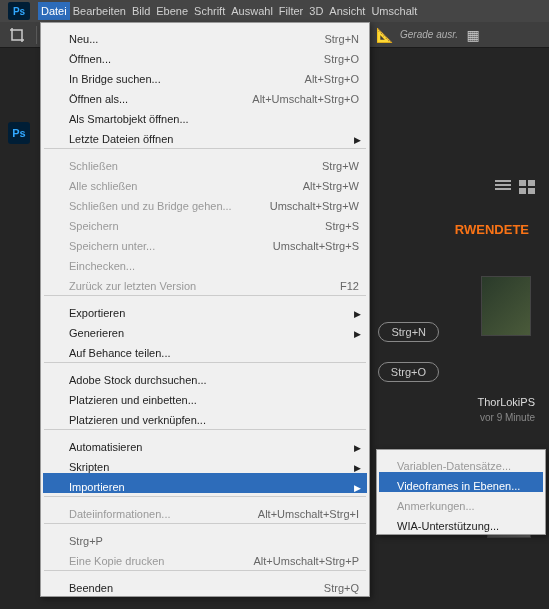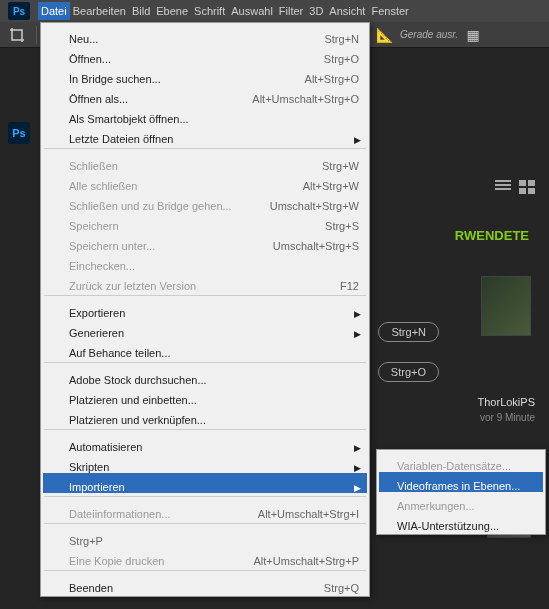--- a/index.html
+++ b/index.html
@@ -26,21 +26,21 @@
 
 .submenu { position: absolute; top: 449px; left: 376px; width: 170px; background: #f0f0f0; border: 1px solid #999; box-shadow: 2px 2px 6px rgba(0,0,0,0.4); z-index: 11; padding: 2px; }
 .submenu .dropdown-row { padding-left: 18px; }
 
 .bg-content { position: absolute; top: 48px; left: 0; right: 0; bottom: 0; background: #252525; padding: 20px; }
 .bg-icons { position: absolute; top: 132px; right: 14px; display: flex; gap: 8px; }
 .bg-icon { width: 16px; height: 14px; display: flex; flex-direction: column; gap: 2px; }
 .bg-icon div { height: 2px; background: #aaa; }
 .bg-grid { display: grid; grid-template-columns: 1fr 1fr; gap: 2px; width: 16px; height: 14px; }
 .bg-grid div { background: #aaa; }
-.bg-heading { position: absolute; top: 180px; right: 20px; color: #84cc16; font-size: 13px; font-weight: 600; text-align: right; }
+.bg-heading { position: absolute; top: 174px; right: 20px; color: #f97316; font-size: 13px; font-weight: 600; text-align: right; }
 .pill { position: absolute; right: 110px; border: 1px solid #888; color: #ccc; border-radius: 14px; font-size: 11px; padding: 3px 12px; }
 .thumb { position: absolute; right: 18px; width: 50px; height: 60px; background: linear-gradient(135deg,#2a3a2a,#4a5a3a); border: 1px solid #444; }
 .thumb2 { position: absolute; top: 458px; right: 18px; width: 44px; height: 32px; background: linear-gradient(135deg,#444,#666); border: 1px solid #444; }
 .thumb-label { position: absolute; right: 14px; color: #ddd; font-size: 11px; }
 .thumb-sub { position: absolute; right: 14px; color: #888; font-size: 10px; }
 .ps-icon { position: absolute; top: 74px; left: 8px; width: 22px; height: 22px; background: #001e36; color: #31a8ff; font-size: 11px; font-weight: bold; display: flex; align-items: center; justify-content: center; border-radius: 3px; }
 </style>
 </head>
 <body>
 
@@ -48,21 +48,21 @@
   <div class="logo">Ps</div>
   <div class="menu-item active">Datei</div>
   <div class="menu-item">Bearbeiten</div>
   <div class="menu-item">Bild</div>
   <div class="menu-item">Ebene</div>
   <div class="menu-item">Schrift</div>
   <div class="menu-item">Auswahl</div>
   <div class="menu-item">Filter</div>
   <div class="menu-item">3D</div>
   <div class="menu-item">Ansicht</div>
-  <div class="menu-item">Fenster</div>
+  <div class="menu-item">Umschalt</div>
 </div>
 
 <div class="toolbar">
   <div class="tool-icon">
     <svg width="16" height="16" viewBox="0 0 16 16">
         <path d="M3 1v12h12M1 3h12v12" stroke="#ccc" stroke-width="1.5" fill="none"></path>
       </svg>
   </div>
   <div class="tool-sep"></div>
   <div class="tool-icon">▭</div>

